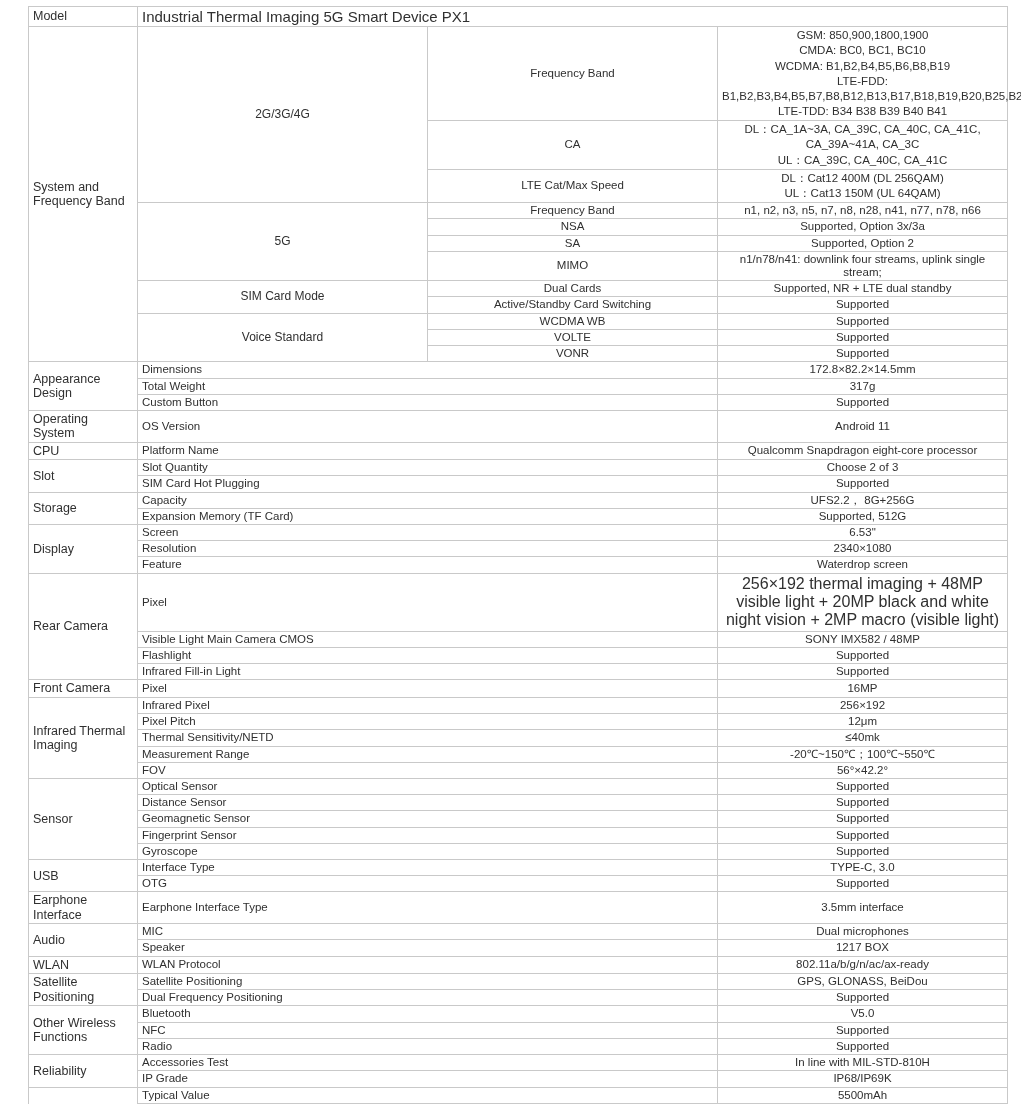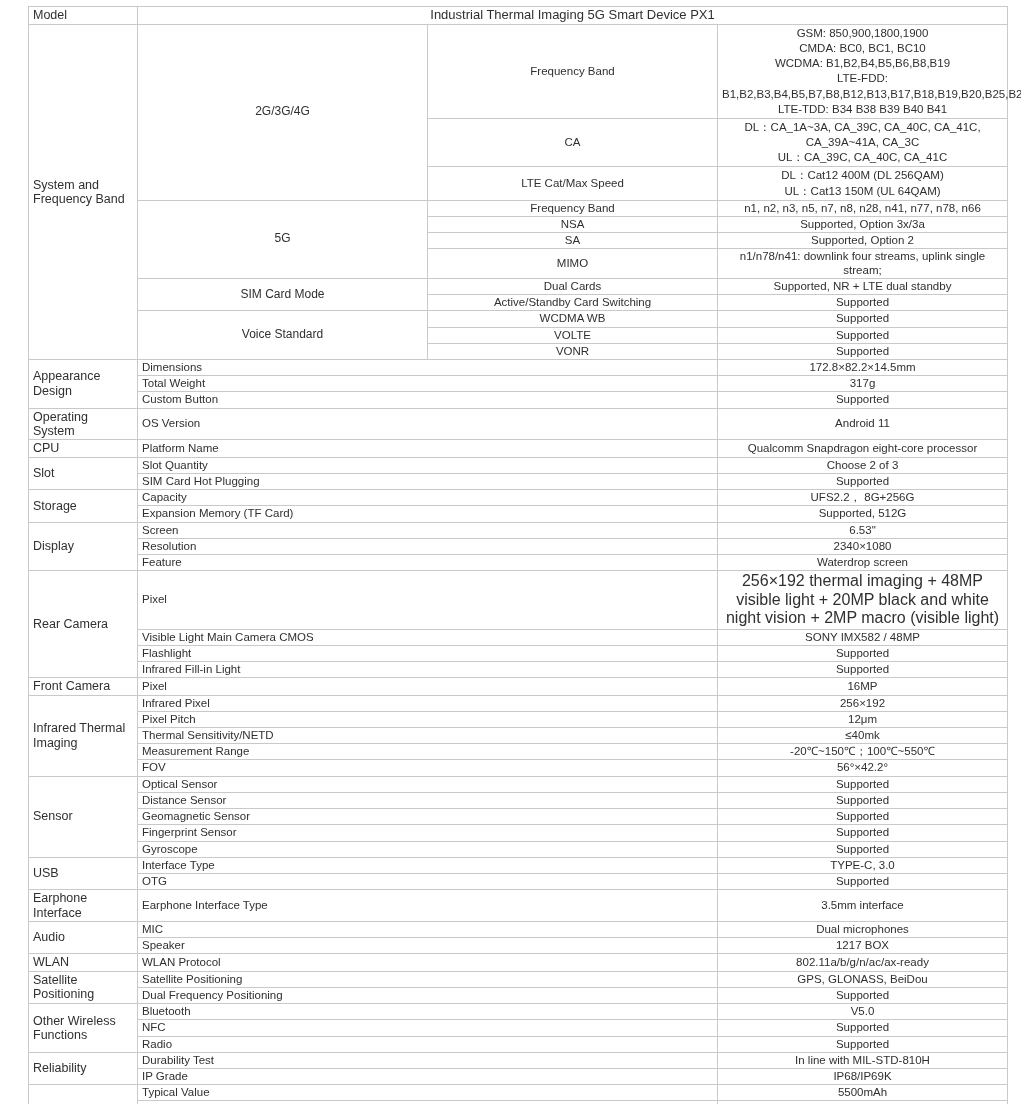--- a/index.html
+++ b/index.html
@@ -65,22 +65,21 @@
     text-align: center;
     font-size: 11.5px;
     line-height: 1.32;
     color: #303030;
     margin-left: 28px;
   }
   .val-small {
     font-size: 16px;
   }
   .title-cell {
-    text-align: center;
-    font-size: 13px;
+    font-size: 15px;
     color: #2b2b2b;
   }
   .rowh { height: 15.6px; }
 </style>
 </head>
 <body>
 
 <div id="spec-wrap">
   <table class="spec">
     <tbody id="spec-body">
@@ -304,21 +303,21 @@
         <tr class="rowh">
           <td class="lbl-sub lbl-left" colspan="2" style="width: 262px;">NFC</td>
           <td class="c4 val">Supported</td>
         </tr>
         <tr class="rowh">
           <td class="lbl-sub lbl-left" colspan="2" style="width: 262px;">Radio</td>
           <td class="c4 val">Supported</td>
         </tr>
         <tr class="rowh">
           <td class="c1 lbl-major" rowspan="2">Reliability</td>
-          <td class="lbl-sub lbl-left" colspan="2" style="width: 262px;">Durability Test</td>
+          <td class="lbl-sub lbl-left" colspan="2" style="width: 262px;">Accessories Test</td>
           <td class="c4 val">In line with MIL-STD-810H</td>
         </tr>
         <tr class="rowh">
           <td class="lbl-sub lbl-left" colspan="2" style="width: 262px;">IP Grade</td>
           <td class="c4 val">IP68/IP69K</td>
         </tr>
         <tr class="rowh">
           <td class="c1 lbl-major" rowspan="3">Battery</td>
           <td class="lbl-sub lbl-left" colspan="2" style="width: 262px;">Typical Value</td>
           <td class="c4 val">5500mAh</td>

